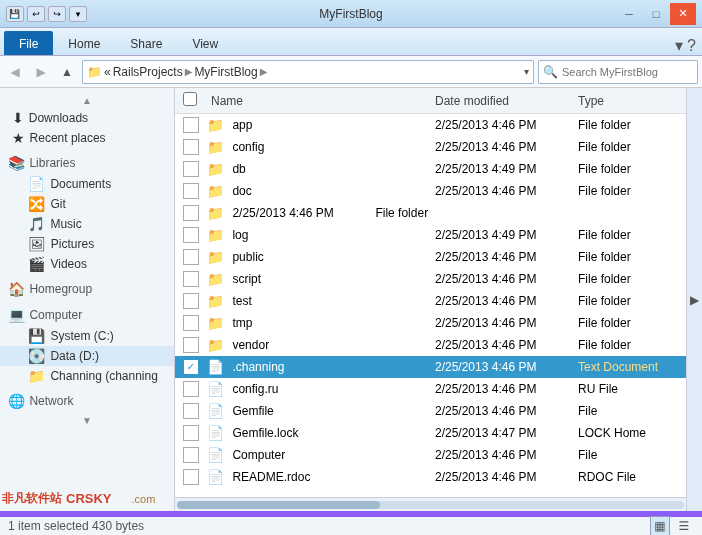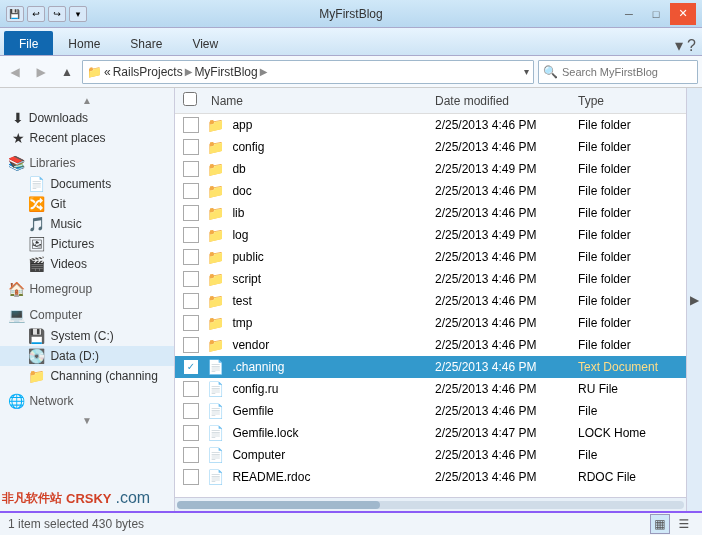--- a/index.html
+++ b/index.html
@@ -177,21 +177,21 @@
       align-items: center;
       justify-content: center;
       font-size: 12px;
       color: #555;
       cursor: pointer;
     }
 
     
     .status-bar {
       background: #f0f5fa;
-      border-top: 2px solid #8b5cf6;
+      border-top: 6px solid #8b5cf6;
       height: 24px;
       display: flex;
       align-items: center;
       padding: 0 8px;
       justify-content: space-between;
       font-size: 12px;
       color: #555;
     }
     .status-right { display: flex; gap: 4px; align-items: center; }
     .view-btn { width: 20px; height: 20px; display: flex; align-items: center; justify-content: center; cursor: pointer; border: 1px solid transparent; }
@@ -223,21 +223,21 @@
       position: fixed;
       bottom: 28px;
       left: 2px;
       display: flex;
       align-items: center;
       gap: 4px;
       opacity: 0.85;
       pointer-events: none;
     }
     .watermark-red { color: #cc2200; font-weight: bold; font-size: 12px; }
-    .watermark-black { color: #0c4a6e; font-size: 16px; }
+    .watermark-black { color: #a16207; font-size: 11px; margin-left: 16px; }
     .watermark-crsky { color: #cc2200; font-weight: bold; font-size: 13px; }
   </style>
 </head>
 <body>
 
 <div class="title-bar">
   <div class="title-bar-left">
     <div class="title-bar-icons">
       <div class="tb-icon">💾</div>
       <div class="tb-icon">↩</div>
@@ -394,21 +394,20 @@
         <div class="file-row">
           <div class="chk" style="width: 16px; flex-shrink: 0;"></div>
           <span class="file-icon" style="color: rgb(232, 192, 80);">📁</span>
           <span class="file-name">doc</span>
           <span class="file-date">2/25/2013 4:46 PM</span>
           <span class="file-type">File folder</span>
         </div>
         <div class="file-row">
           <div class="chk" style="width: 16px; flex-shrink: 0;"></div>
           <span class="file-icon" style="color: rgb(232, 192, 80);">📁</span>
-          <span class="file-name">lib</span>
           <span class="file-date">2/25/2013 4:46 PM</span>
           <span class="file-type">File folder</span>
         </div>
         <div class="file-row">
           <div class="chk" style="width: 16px; flex-shrink: 0;"></div>
           <span class="file-icon" style="color: rgb(232, 192, 80);">📁</span>
           <span class="file-name">log</span>
           <span class="file-date">2/25/2013 4:49 PM</span>
           <span class="file-type">File folder</span>
         </div>

